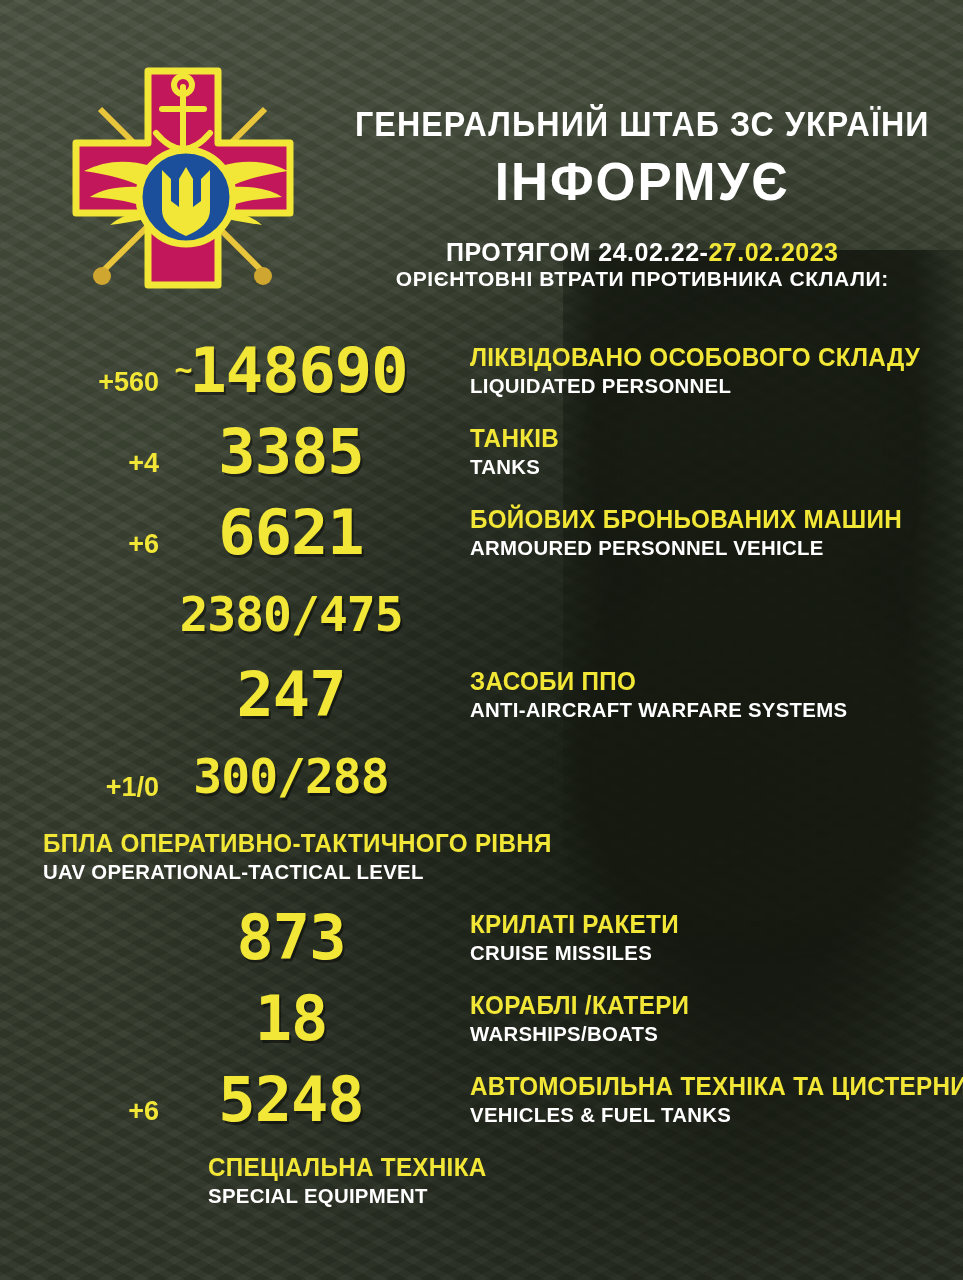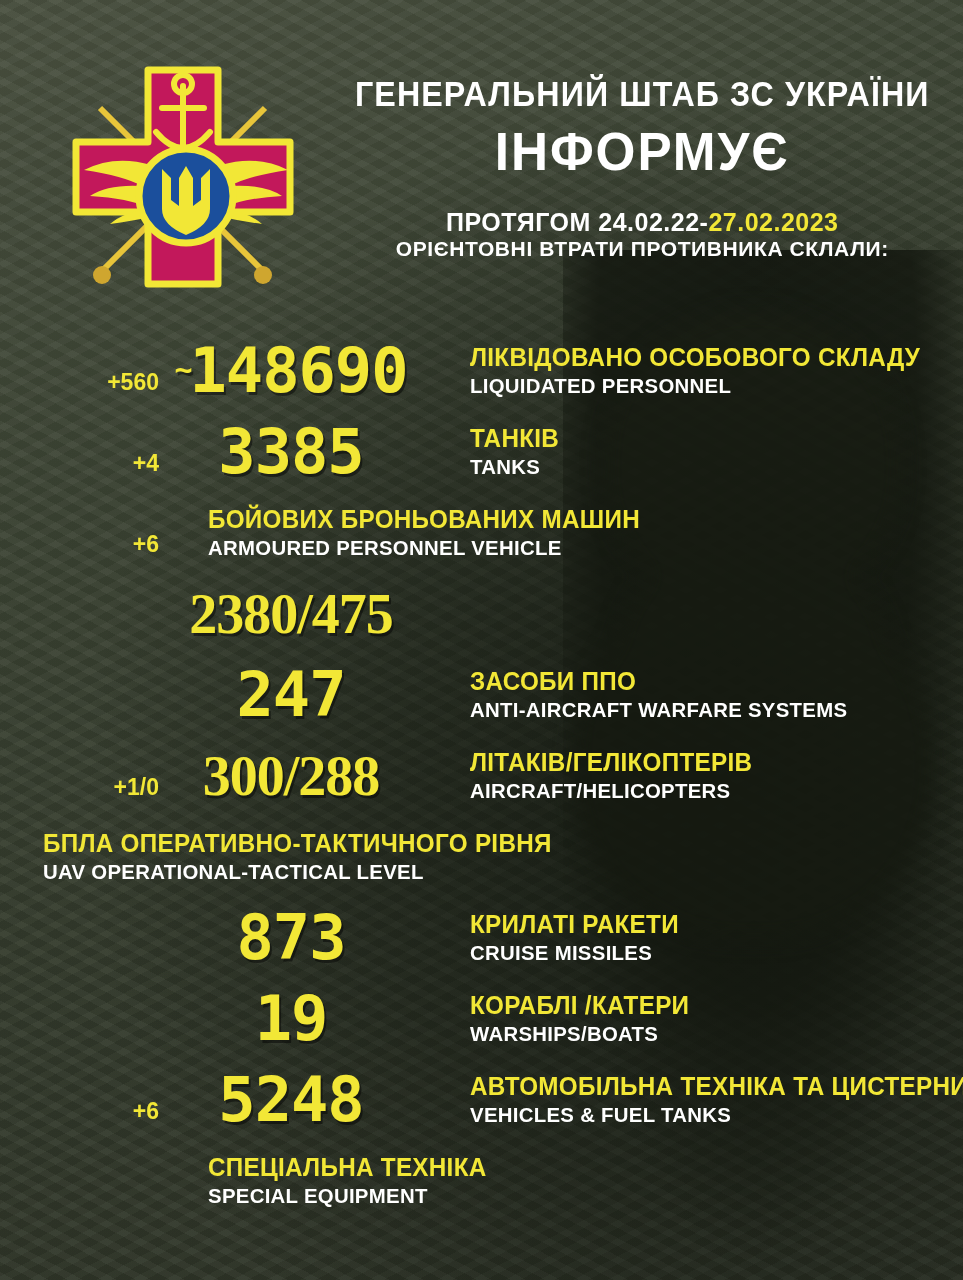--- a/index.html
+++ b/index.html
@@ -40,21 +40,21 @@
     border-radius: 50% 50% 46% 46%;
     background: #151910;
     box-shadow: 0 210px 0 -10px #151910, 0 300px 0 30px #151910;
     filter: blur(10px);
   }
 
   
   #header {
     position: relative;
     display: flex;
-    align-items: flex-start;
+    align-items: center;
     padding: 28px 30px 0 30px;
     height: 320px;
   }
   #emblem {
     width: 300px;
     height: 290px;
     position: relative;
     flex: 0 0 300px;
   }
   #header-text {
@@ -103,41 +103,41 @@
     display: flex;
     align-items: center;
     height: 81px;
     position: relative;
   }
   .delta {
     width: 165px;
     flex: 0 0 165px;
     text-align: right;
     color: #f2e736;
-    font-size: 23px;
+    font-size: 27px;
     font-weight: bold;
     padding-right: 6px;
     padding-top: 24px;
     font-family: "Liberation Sans", sans-serif;
   }
   .num {
     flex: 0 0 262px;
     width: 262px;
     text-align: center;
     color: #f2e736;
     font-family: "DejaVu Sans Mono", monospace;
     font-size: 62px;
     font-weight: bold;
     letter-spacing: -1px;
     line-height: 1;
     padding-right: 10px;
     text-shadow: 2px 3px 0 rgba(0,0,0,.45);
     white-space: nowrap;
   }
-  .num.wide { font-size: 56px; font-family: Liberation Serif, serif; }
+  .num.wide { font-size: 48px; }
   .labels {
     flex: 1;
     padding-left: 8px;
     min-width: 0;
     margin-left: 35px;
   }
   .label-ua {
     color: #f2e736;
     font-size: 25px;
     font-weight: bold;
@@ -229,20 +229,21 @@
       <div class="delta">+4</div>
       <div class="num">3385</div>
       <div class="labels">
         <div class="label-ua">ТАНКІВ</div>
         <div class="label-en">TANKS</div>
       </div>
     </div>
 
     <div class="row">
       <div class="delta">+6</div>
+      <div class="num">6621</div>
       <div class="labels">
         <div class="label-ua">БОЙОВИХ БРОНЬОВАНИХ МАШИН</div>
         <div class="label-en">ARMOURED PERSONNEL VEHICLE</div>
       </div>
     </div>
 
     <div class="row">
       <div class="delta"></div>
       <div class="num wide">2380/475</div>
     </div>
@@ -252,45 +253,41 @@
       <div class="num">247</div>
       <div class="labels">
         <div class="label-ua">ЗАСОБИ ППО</div>
         <div class="label-en">ANTI-AIRCRAFT WARFARE SYSTEMS</div>
       </div>
     </div>
 
     <div class="row">
       <div class="delta">+1/0</div>
       <div class="num wide">300/288</div>
-      <div class="labels">
-        <div class="label-ua">ЛІТАКІВ/ГЕЛІКОПТЕРІВ</div>
-        <div class="label-en">AIRCRAFT/HELICOPTERS</div>
-      </div>
     </div>
 
     <div class="row">
       <div class="labels">
         <div class="label-ua">БПЛА ОПЕРАТИВНО-ТАКТИЧНОГО РІВНЯ</div>
         <div class="label-en">UAV OPERATIONAL-TACTICAL LEVEL</div>
       </div>
     </div>
 
     <div class="row">
       <div class="delta"></div>
       <div class="num">873</div>
       <div class="labels">
         <div class="label-ua">КРИЛАТІ РАКЕТИ</div>
         <div class="label-en">CRUISE MISSILES</div>
       </div>
     </div>
 
     <div class="row">
       <div class="delta"></div>
-      <div class="num">19</div>
+      <div class="num">18</div>
       <div class="labels">
         <div class="label-ua">КОРАБЛІ /КАТЕРИ</div>
         <div class="label-en">WARSHIPS/BOATS</div>
       </div>
     </div>
 
     <div class="row">
       <div class="delta">+6</div>
       <div class="num">5248</div>
       <div class="labels">

